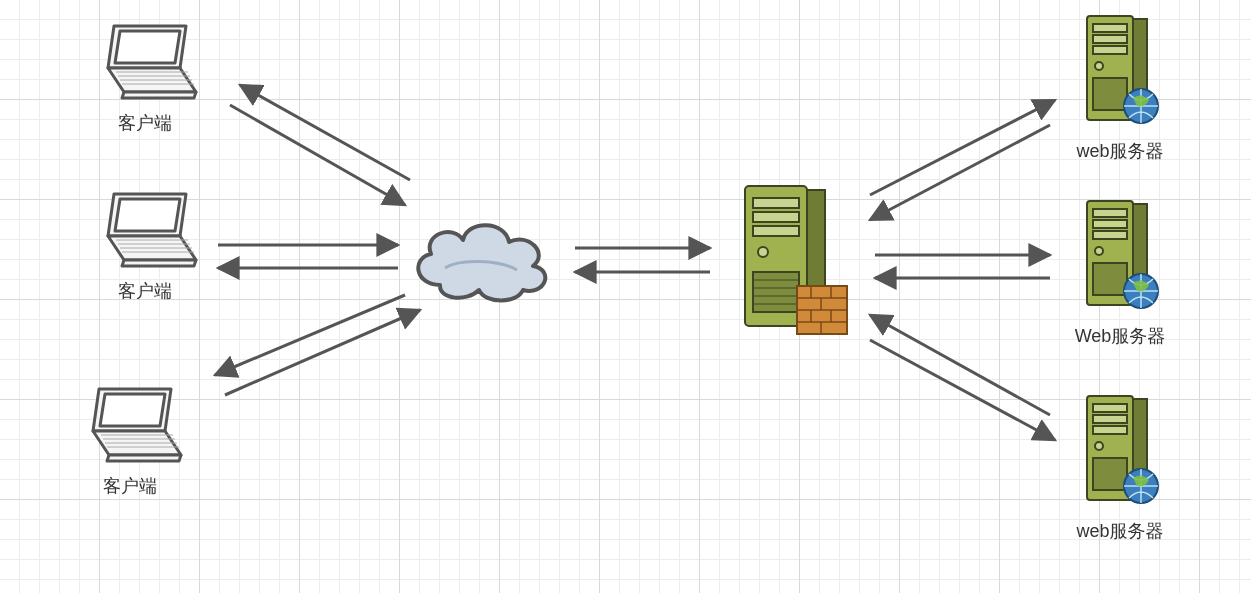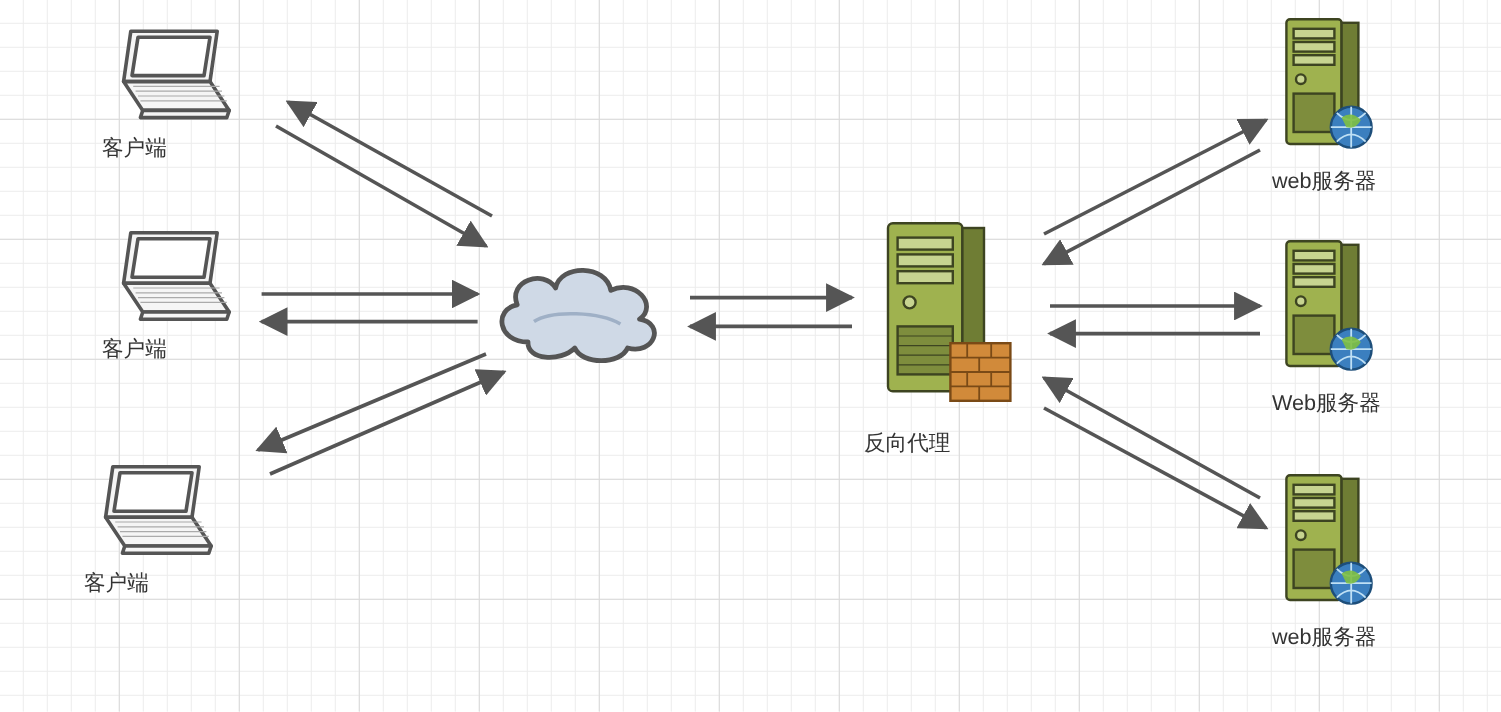--- a/index.html
+++ b/index.html
@@ -11,21 +11,21 @@
     
     background-image:
       linear-gradient(#d9d9d9 1px,transparent 1px),
       linear-gradient(90deg,#d9d9d9 1px,transparent 1px),
       linear-gradient(#ececec 1px,transparent 1px),
       linear-gradient(90deg,#ececec 1px,transparent 1px);
     background-size:100px 100px,100px 100px,20px 20px,20px 20px;
     background-position:-1px -1px,-1px -1px,-1px -1px,-1px -1px;
     position:relative;
   }
-  .node{position:absolute;}
+  .node{position:absolute;text-align:center;}
   .node-label{margin-top:4px;white-space:nowrap;}
   .overlay{position:absolute;left:0;top:0;pointer-events:none;}
 </style>
 </head>
 <body>
 
 <div class="node" style="left:85px;top:22px;width:120px;">
   <span>
     <svg width="110" height="80" viewBox="0 0 110 80">
       <g stroke="#555" stroke-width="3" fill="#f5f5f5" stroke-linejoin="round">
@@ -134,21 +134,20 @@
           <line x1="72" y1="144" x2="122" y2="144"></line>
         <line x1="86" y1="108" x2="86" y2="120"></line>
           <line x1="106" y1="108" x2="106" y2="120"></line>
         <line x1="96" y1="120" x2="96" y2="132"></line>
         <line x1="86" y1="132" x2="86" y2="144"></line>
           <line x1="106" y1="132" x2="106" y2="144"></line>
         <line x1="96" y1="144" x2="96" y2="156"></line>
       </g>
     </svg>
   </span>
-  <div class="node-label">反向代理</div>
 </div>
 
 <div class="node" style="left:1060px;top:10px;width:120px;">
   <span>
     <svg width="90" height="120" viewBox="0 0 90 120">
       <g stroke="#3d4421" stroke-width="2">
         <rect x="12" y="6" width="46" height="104" rx="3" fill="#9fb24f"></rect>
         <rect x="58" y="9" width="14" height="101" fill="#6f7d34"></rect>
         <rect x="18" y="14" width="34" height="8" fill="#c7d490"></rect>
         <rect x="18" y="25" width="34" height="8" fill="#c7d490"></rect>

